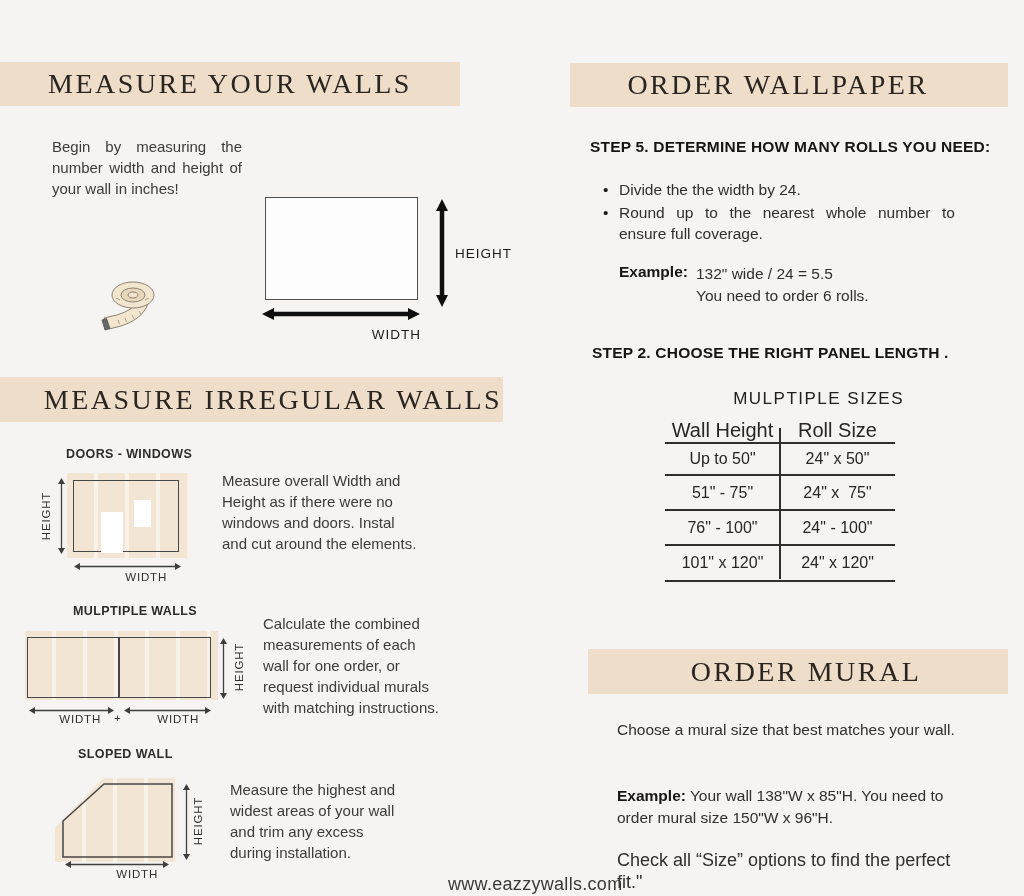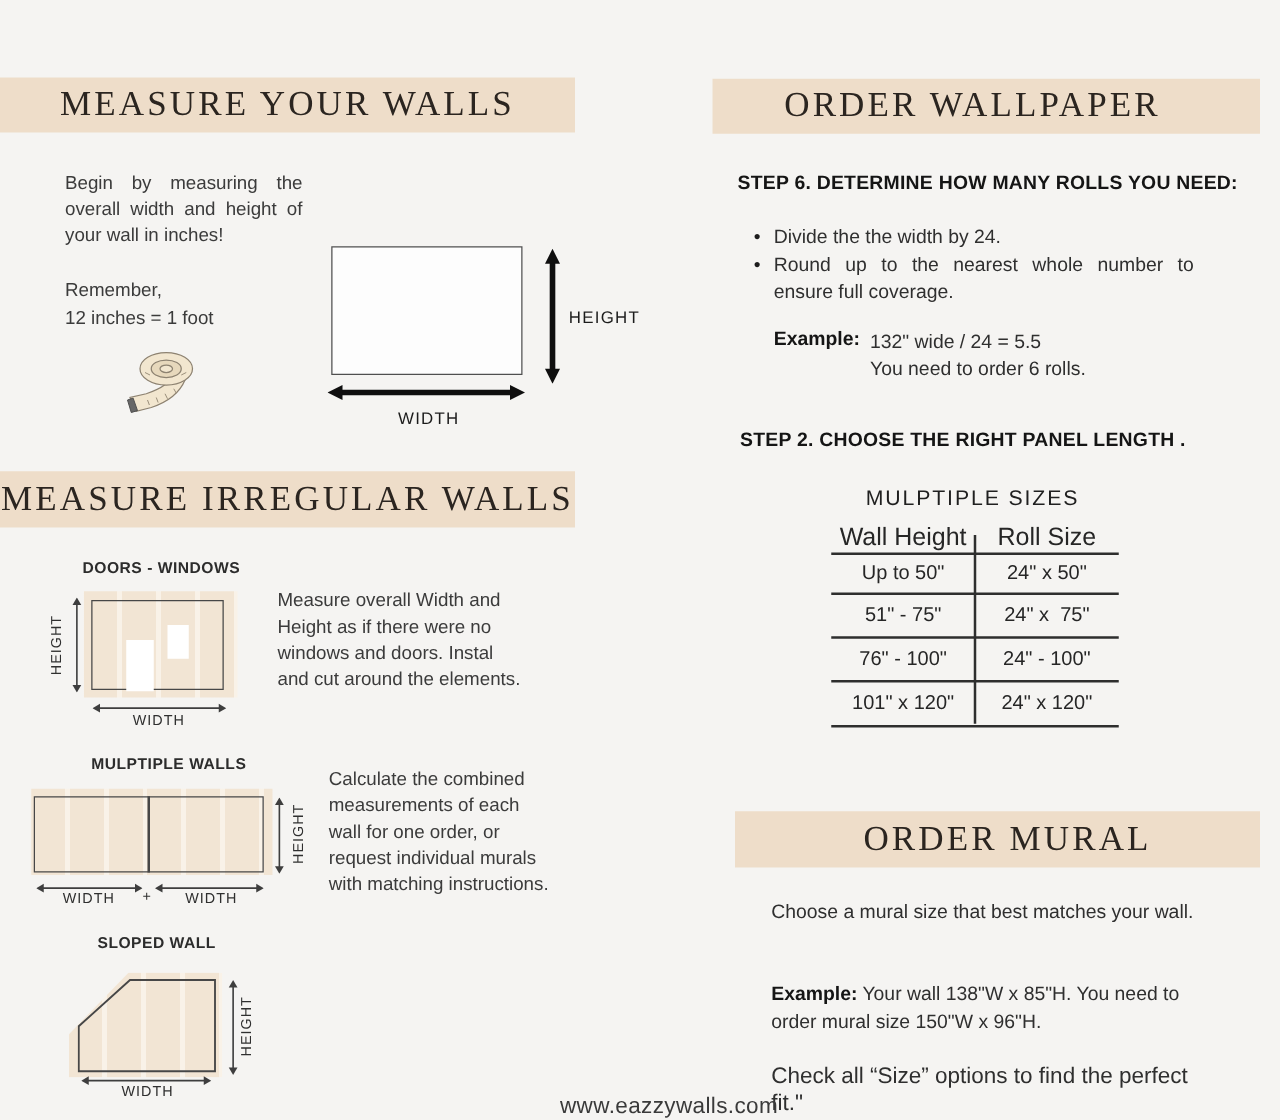--- a/index.html
+++ b/index.html
@@ -9,21 +9,21 @@
   .banner{position:absolute;background:#eeddc9;display:flex;align-items:center;justify-content:center;}
   .banner-title{font-family:"Liberation Serif",serif;font-weight:400;font-size:28px;
                 letter-spacing:2.5px;color:#2b2520;white-space:nowrap;}
   .body-text{font-size:15px;line-height:21px;color:#3b3b3b;}
   .pre{white-space:pre-line;}
   .justify{text-align:justify;}
   .mini-label{font-size:12.5px;font-weight:700;color:#2c2c2c;letter-spacing:0.4px;white-space:nowrap;}
   .dim-sm{font-size:11.5px;letter-spacing:0.8px;color:#2f2f2f;white-space:nowrap;}
   .dim-lg{font-size:13.5px;letter-spacing:1px;color:#1c1c1c;white-space:nowrap;}
   .vlabel{transform:translate(-50%,-50%) rotate(-90deg);}
-  .center{text-align:center;}
+  .center{text-align:right;}
   .stripes{background:repeating-linear-gradient(90deg,#f2e5d4 0px,#f2e5d4 27px,#f9f2e8 27px,#f9f2e8 31px);}
   .step-heading{font-size:15.5px;font-weight:700;color:#151515;letter-spacing:0.2px;white-space:nowrap;}
   .bullets{margin:0;padding:0;list-style:none;}
   .bullets li{position:relative;padding-left:16px;font-size:15.5px;line-height:21.5px;
               color:#2f2f2f;margin-bottom:1px;text-align:justify;}
   .bullets li::before{content:"\2022";position:absolute;left:0;top:0;font-size:15.5px;color:#1d1d1d;}
   .bold{font-weight:700;color:#151515;}
   .sizes-title{font-size:17px;letter-spacing:1.5px;color:#202020;}
   .sizes-table{position:absolute;left:665px;top:419px;width:230px;}
   .t-row{display:flex;align-items:center;}
@@ -39,24 +39,22 @@
 </style>
 </head>
 <body>
 
 <div class="canvas">
 
   <div class="banner" style="left:0;top:62px;width:460px;height:44px;">
     <div class="banner-title">MEASURE YOUR WALLS</div>
   </div>
 
-  <div class="abs body-text justify" style="left:52px;top:136px;width:190px;">Begin by measuring the overall width and height of your wall in inches!</div>
-
-  <div class="abs body-text pre" style="left:52px;top:222px;width:200px;line-height:21.5px;">Remember,
-12 inches = 1 foot</div>
+  <div class="abs body-text justify" style="left:52px;top:136px;width:190px;">Begin by measuring the number width and height of your wall in inches!</div>
+
 
   <div class="abs" style="left:93px;top:276px;">
     <svg width="72" height="56" viewBox="0 0 72 56">
       <g fill="#f2e6cf" stroke="#8d8271" stroke-width="1">
         <path d="M55 28 C 50 40 40 46 28 50 L16 53 L11 42 L24 39 C 36 35 44 30 47 22 Z"></path>
         <ellipse cx="40" cy="19" rx="21" ry="13"></ellipse>
         <ellipse cx="40" cy="19" rx="12" ry="7" fill="#e7d8bc"></ellipse>
         <ellipse cx="40" cy="19" rx="5" ry="3" fill="#f2e6cf"></ellipse>
       </g>
       <path d="M13.5 42.5 L9 44 L12 54 L17 52.5 Z" fill="#676767" stroke="#4e4e4e" stroke-width="0.8"></path>
@@ -84,21 +82,21 @@
 
   <div class="abs" style="left:262px;top:306px;">
     <svg width="158" height="16">
       <line x1="10" y1="8" x2="148" y2="8" stroke="#0f0f0f" stroke-width="4.5"></line>
       <polygon points="0,8 12,2 12,14" fill="#0f0f0f"></polygon>
       <polygon points="158,8 146,2 146,14" fill="#0f0f0f"></polygon>
     </svg>
   </div>
   <div class="abs dim-lg center" style="left:265px;top:327px;width:156px;">WIDTH</div>
 
-  <div class="banner" style="left:0;top:377px;width:460px;height:45px;">
+  <div class="banner" style="left:0;top:377px;width:460px;height:45px;padding-left:43px;">
     <div class="banner-title">MEASURE IRREGULAR WALLS</div>
   </div>
 
   <div class="abs mini-label" style="left:66px;top:447px;">DOORS - WINDOWS</div>
 
   <div class="abs stripes" style="left:67px;top:473px;width:123px;height:85px;"></div>
   <div class="dark-box" style="left:73px;top:480px;width:106px;height:72px;"></div>
   <div class="white-cut" style="left:101px;top:512px;width:22px;height:41px;"></div>
   <div class="white-cut" style="left:134px;top:500px;width:17px;height:27px;"></div>
 
@@ -184,26 +182,30 @@
 
   <div class="abs" style="left:65px;top:860px;">
     <svg width="104" height="9">
       <line x1="3" y1="4.5" x2="101" y2="4.5" stroke="#3e3e3e" stroke-width="1.3"></line>
       <polygon points="0,4.5 6,1 6,8" fill="#3e3e3e"></polygon>
       <polygon points="104,4.5 98,1 98,8" fill="#3e3e3e"></polygon>
     </svg>
   </div>
   <div class="abs dim-sm center" style="left:78px;top:868px;width:80px;">WIDTH</div>
 
+  <div class="abs body-text pre" style="left:230px;top:779px;width:205px;">Measure the highest and
+widest areas of your wall
+and trim any excess
+during installation.</div>
 
   <div class="banner" style="left:570px;top:63px;width:454px;height:44px;padding-right:38px;box-sizing:border-box;">
     <div class="banner-title">ORDER WALLPAPER</div>
   </div>
 
-  <div class="abs step-heading" style="left:590px;top:138px;">STEP 6. DETERMINE HOW MANY ROLLS YOU NEED:</div>
+  <div class="abs step-heading" style="left:590px;top:138px;">STEP 5. DETERMINE HOW MANY ROLLS YOU NEED:</div>
 
   <ul class="bullets abs" style="left:603px;top:179px;width:352px;">
     <li>Divide the the width by 24.</li>
     <li>Round up to the nearest whole number to ensure full coverage.</li>
   </ul>
 
   <div class="abs bold" style="left:619px;top:263px;font-size:15.5px;">Example:</div>
   <div class="abs pre" style="left:696px;top:263px;font-size:15.5px;line-height:22px;color:#2f2f2f;">132" wide / 24 = 5.5
 You need to order 6 rolls.</div>
 

